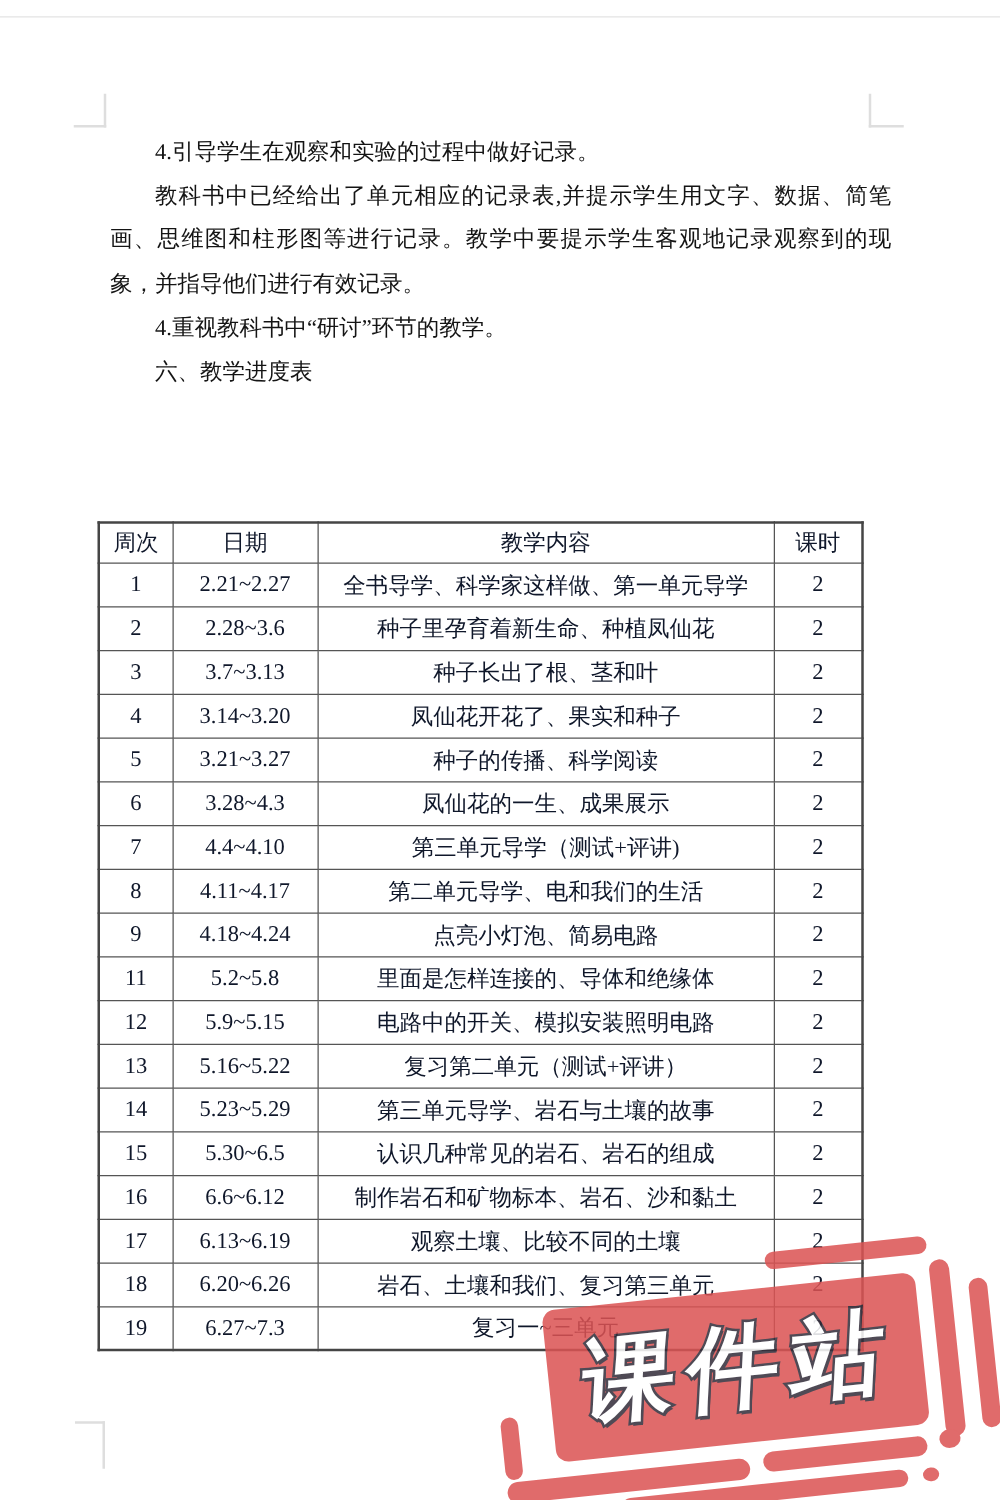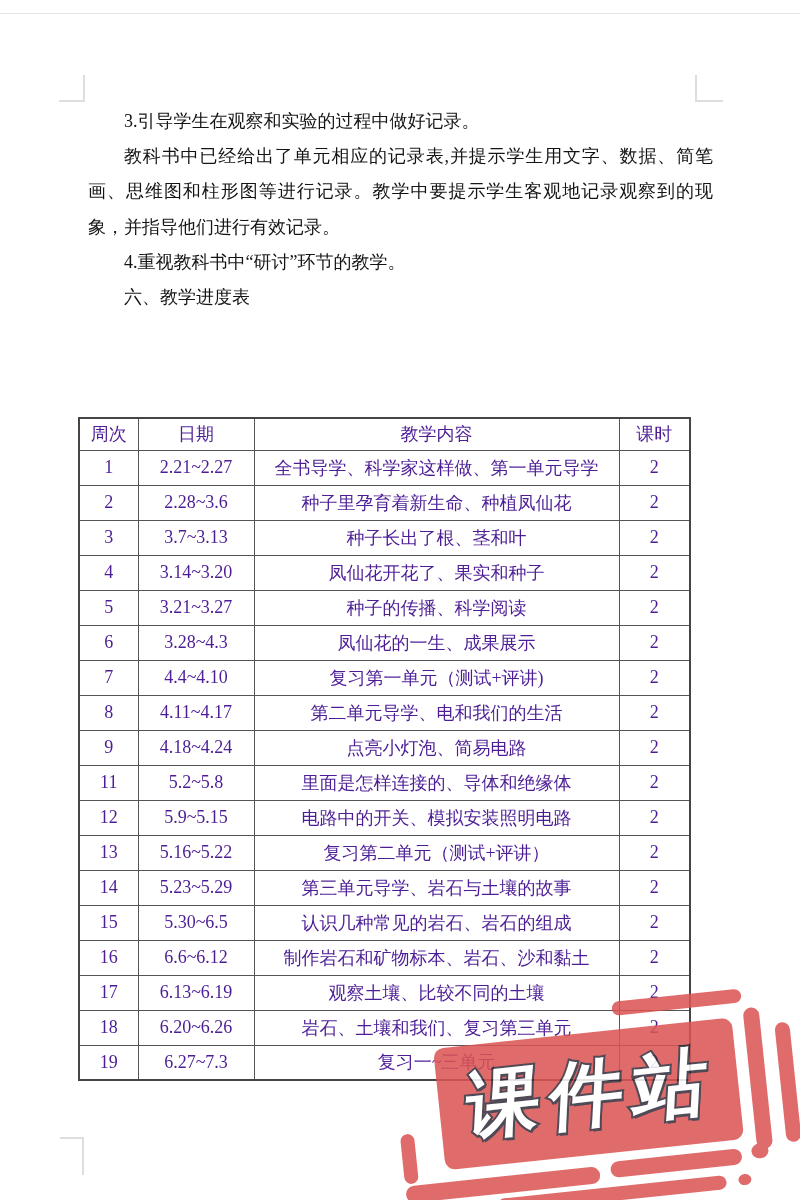--- a/index.html
+++ b/index.html
@@ -37,21 +37,21 @@
     text-justify:inter-ideograph;
   }
 
   
   table.schedule{
     position:absolute;left:78px;top:417px;
     width:611px;
     border-collapse:collapse;
     table-layout:fixed;
     font-size:18px;
-    color:#4c1d95;
+    color:#0f172a;
   }
   table.schedule th,table.schedule td{
     border:1px solid #555555;
     text-align:center;
     vertical-align:middle;
     font-weight:normal;
     padding:0 2px;
     overflow:hidden;
     white-space:nowrap;
   }
@@ -103,21 +103,21 @@
 
 <div class="page">
 
   <div class="top-edge"></div>
 
   <div class="mark mark-tl"></div>
   <div class="mark mark-tr"></div>
   <div class="mark mark-bl"></div>
 
   <div class="doc-text">
-    <p>3.引导学生在观察和实验的过程中做好记录。</p>
+    <p>4.引导学生在观察和实验的过程中做好记录。</p>
     <p>教科书中已经给出了单元相应的记录表,并提示学生用文字、数据、简笔画、思维图和柱形图等进行记录。教学中要提示学生客观地记录观察到的现象，并指导他们进行有效记录。</p>
     <p>4.重视教科书中“研讨”环节的教学。</p>
     <p>六、教学进度表</p>
   </div>
 
   <table class="schedule">
     <colgroup>
       <col style="width:59px">
       <col style="width:116px">
       <col style="width:365px">
@@ -164,21 +164,21 @@
         </tr>
         <tr>
           <td>6</td>
           <td>3.28~4.3</td>
           <td>凤仙花的一生、成果展示</td>
           <td>2</td>
         </tr>
         <tr>
           <td>7</td>
           <td>4.4~4.10</td>
-          <td>复习第一单元（测试+评讲)</td>
+          <td>第三单元导学（测试+评讲)</td>
           <td>2</td>
         </tr>
         <tr>
           <td>8</td>
           <td>4.11~4.17</td>
           <td>第二单元导学、电和我们的生活</td>
           <td>2</td>
         </tr>
         <tr>
           <td>9</td>

